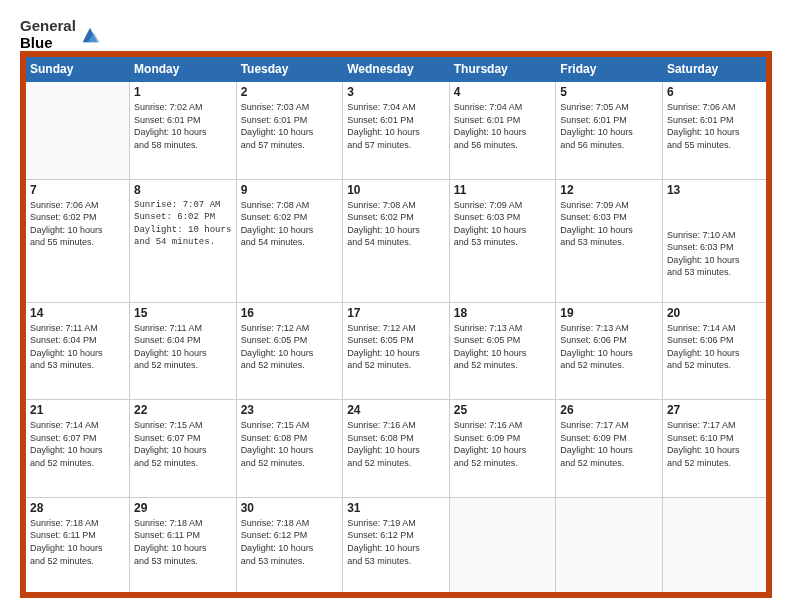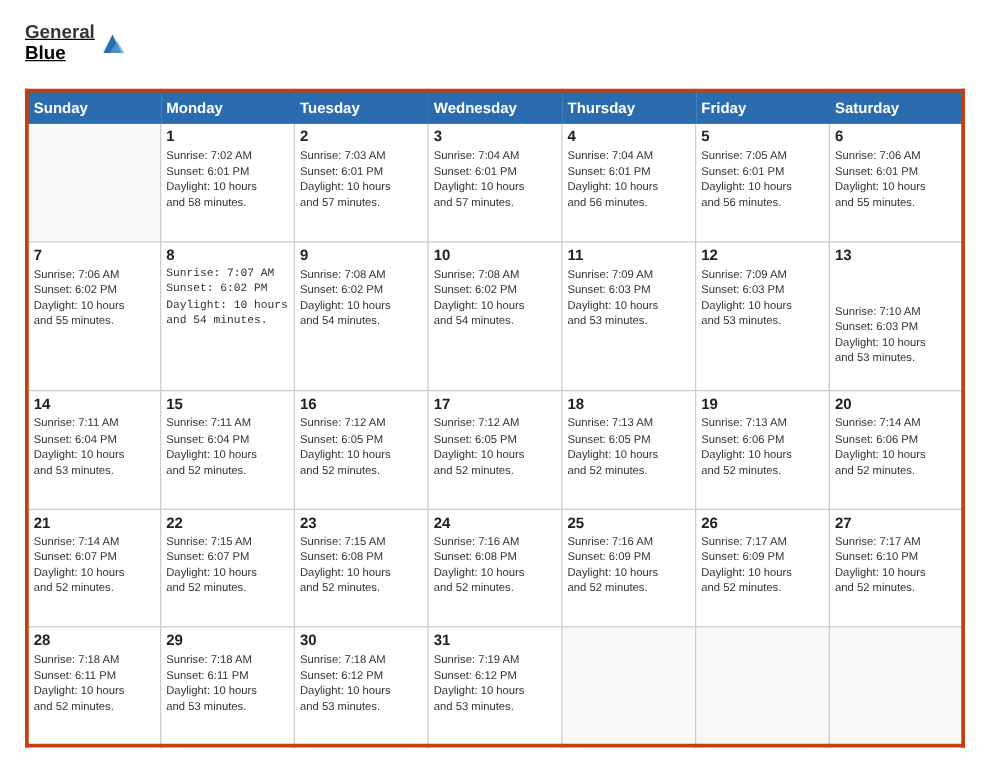--- a/index.html
+++ b/index.html
@@ -13,22 +13,21 @@
     .page {
       width: 792px;
       height: 612px;
       padding: 18px 20px 14px 20px;
       display: flex;
       flex-direction: column;
     }
     .header {
       display: flex;
       align-items: flex-start;
-      margin-bottom: 20px;
-      text-decoration: underline;
+      margin-bottom: 0;
     }
     .logo {
       display: flex;
       align-items: center;
     }
     .logo-text {
       display: flex;
       flex-direction: column;
       line-height: 1.1;
     }
@@ -55,21 +54,21 @@
       font-weight: bold;
       color: #222;
       line-height: 1.1;
     }
     .location {
       font-size: 14px;
       color: #444;
     }
     .calendar {
       flex: 1;
-      border: 3px solid #c2410c;
+      border: 6px solid #c2410c;
       border-collapse: collapse;
       width: 100%;
       table-layout: fixed;
     }
     .calendar th {
       background-color: #2b6cb0;
       color: #fff;
       font-size: 12px;
       font-weight: bold;
       padding: 5px 4px;

